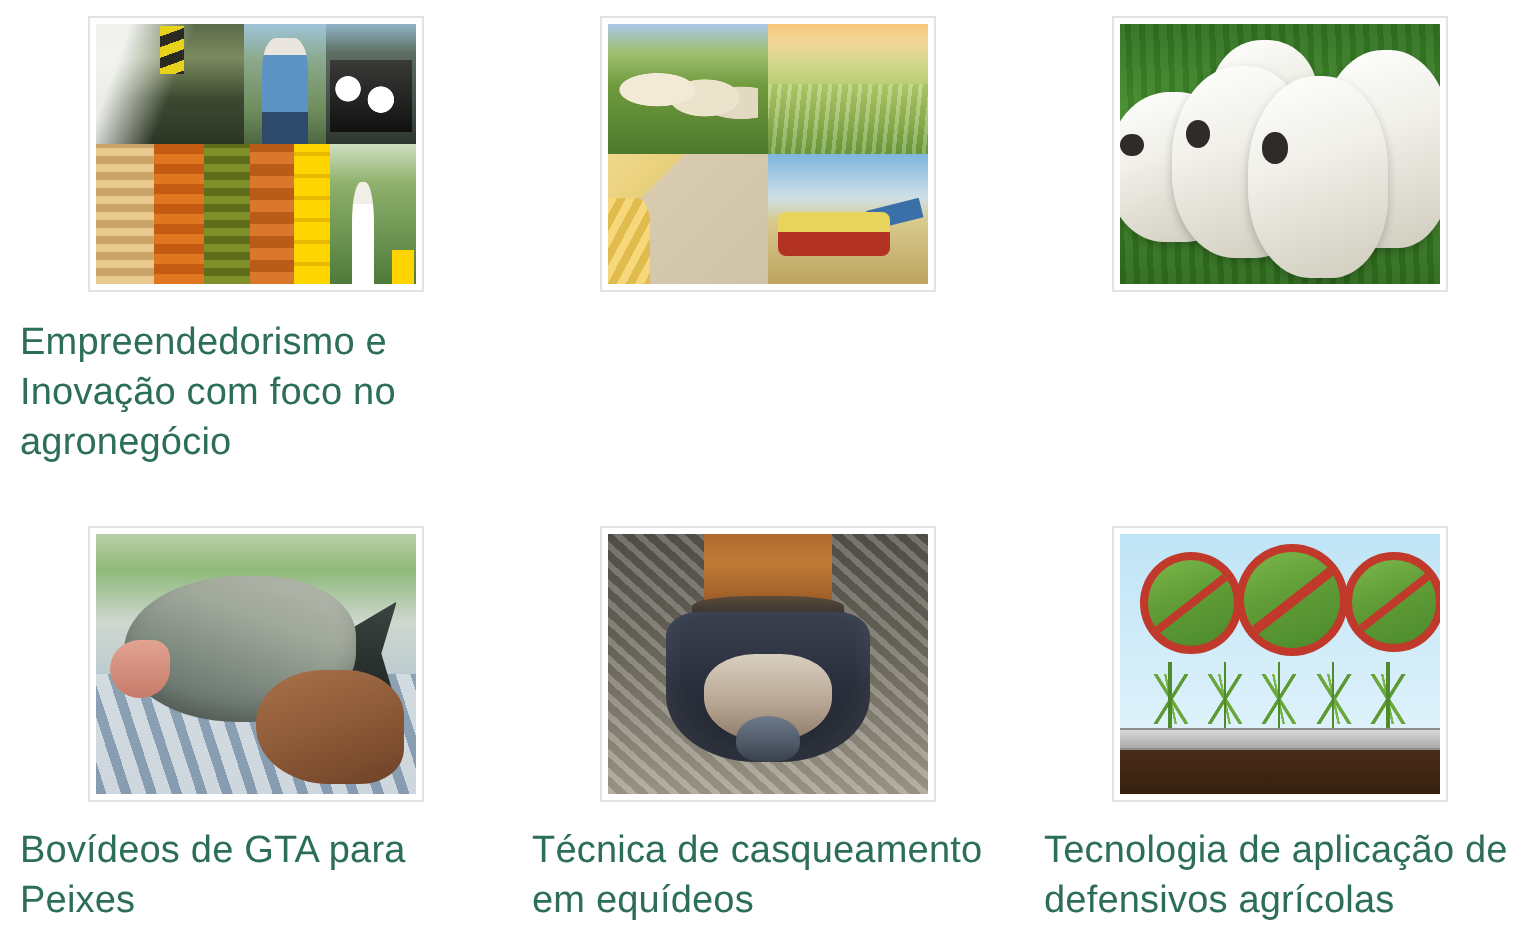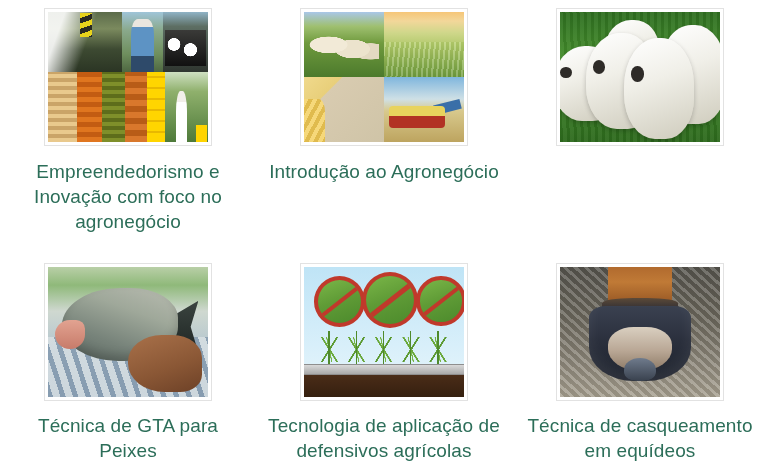--- a/index.html
+++ b/index.html
@@ -40,21 +40,20 @@
   .thumb {
     width: 100%;
     height: 100%;
     overflow: hidden;
     position: relative;
     background: #cfd6cb;
   }
   .caption {
     margin-top: 13px;
     width: 236px;
-    text-align: center;
     color: #2c6e59;
     font-size: 19px;
     line-height: 25px;
     letter-spacing: 0.1px;
     font-family: "Liberation Sans", sans-serif;
   }
   .r2 .thumb-frame { margin-top: 23px; }
   .r2 .caption { margin-top: 12px; }
 
   
@@ -326,21 +325,20 @@
 
   <div class="course-card r1">
     <div class="thumb-frame">
       <div class="thumb c2">
         <span class="q tl"></span>
         <span class="q tr"></span>
         <span class="q bl"></span>
         <span class="q br"></span>
       </div>
     </div>
-    <div class="caption">Introdução ao Agronegócio</div>
   </div>
 
   <div class="course-card r1">
     <div class="thumb-frame">
       <div class="thumb c3">
         <span class="bg"></span>
         <span class="cow c-a"></span>
         <span class="cow c-e"></span>
         <span class="cow c-b"></span>
         <span class="cow c-d"></span>
@@ -351,21 +349,35 @@
 
   <div class="course-card r2">
     <div class="thumb-frame">
       <div class="thumb c4">
         <span class="bg"></span>
         <span class="tail"></span>
         <span class="fish"></span>
         <span class="hand"></span>
       </div>
     </div>
-    <div class="caption">Técnica de GTA para Peixes</div>
+    <div class="caption">Bovídeos de GTA para Peixes</div>
+  </div>
+
+  <div class="course-card r2">
+    <div class="thumb-frame">
+      <div class="thumb c6">
+        <span class="bg"></span>
+        <span class="leg"></span>
+        <span class="coronet"></span>
+        <span class="hoof"></span>
+        <span class="sole"></span>
+        <span class="frog"></span>
+      </div>
+    </div>
+    <div class="caption">Técnica de casqueamento em equídeos</div>
   </div>
 
   <div class="course-card r2">
     <div class="thumb-frame">
       <div class="thumb c5">
         <span class="sky"></span>
         <span class="noicon n1"></span>
         <span class="noicon n2"></span>
         <span class="noicon n3"></span>
         <span class="plant p1">
@@ -388,27 +400,13 @@
             <b></b>
             <i></i>
           </span>
         <span class="ground-line"></span>
         <span class="soil"></span>
       </div>
     </div>
     <div class="caption">Tecnologia de aplicação de defensivos agrícolas</div>
   </div>
 
-  <div class="course-card r2">
-    <div class="thumb-frame">
-      <div class="thumb c6">
-        <span class="bg"></span>
-        <span class="leg"></span>
-        <span class="coronet"></span>
-        <span class="hoof"></span>
-        <span class="sole"></span>
-        <span class="frog"></span>
-      </div>
-    </div>
-    <div class="caption">Técnica de casqueamento em equídeos</div>
-  </div>
-
 </div>
 
 </body></html>

